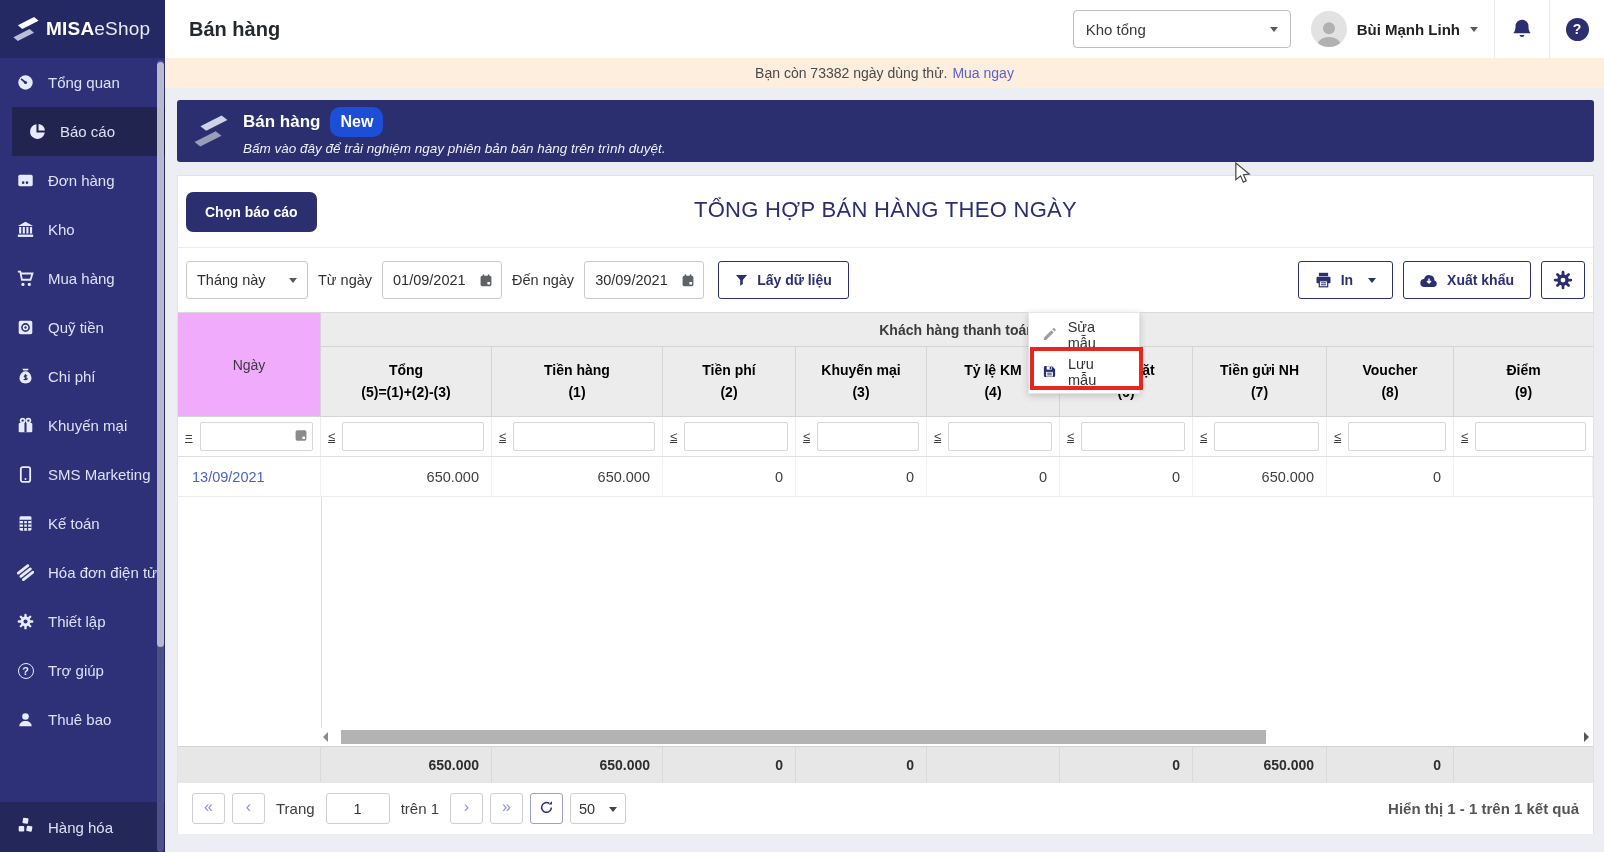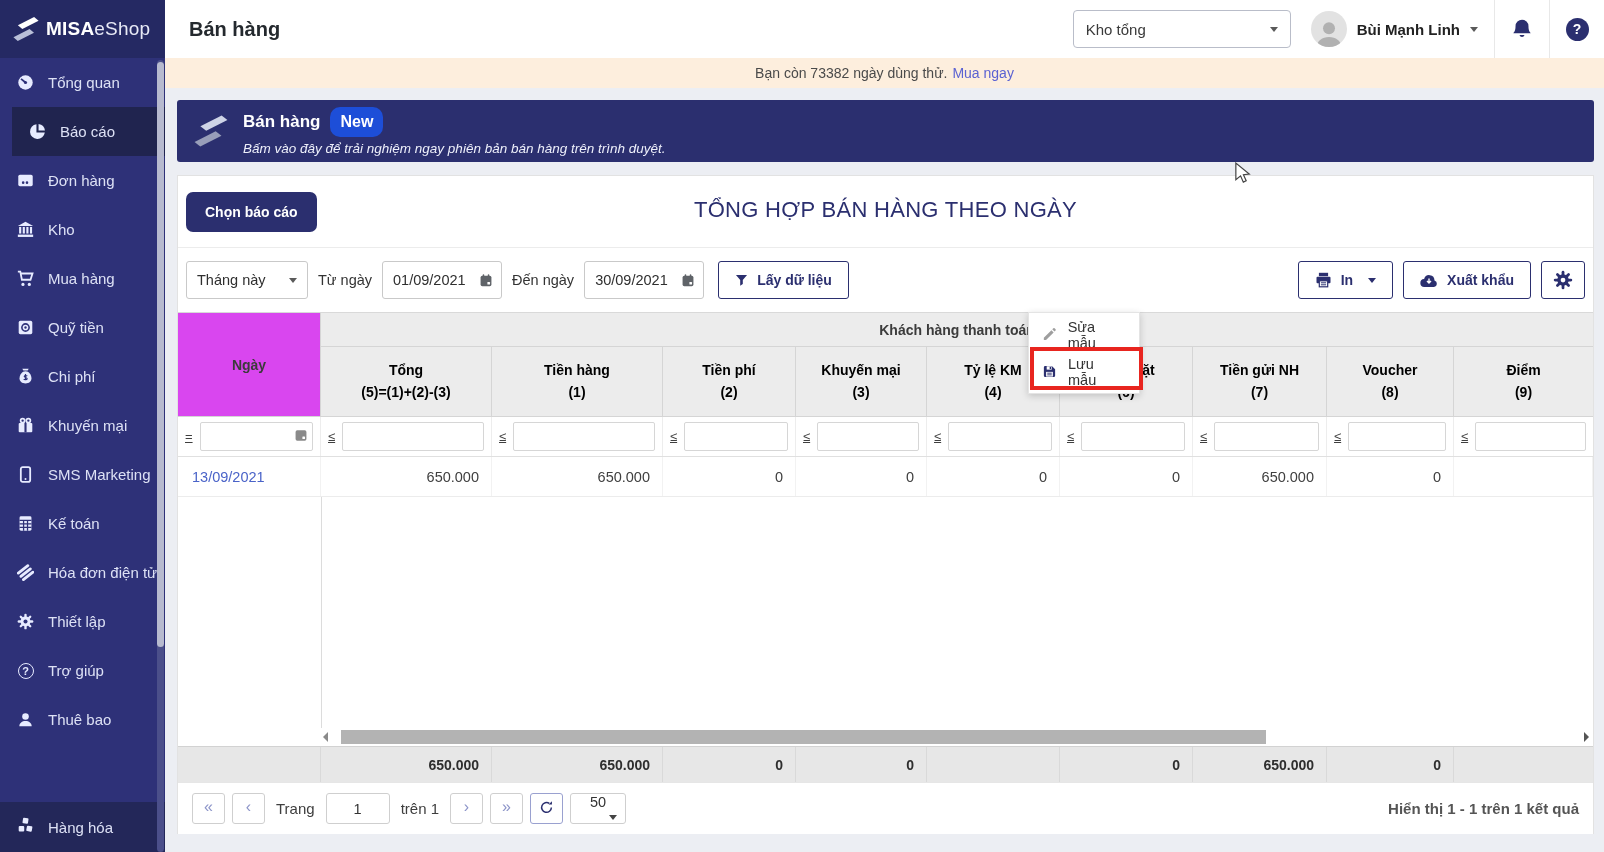--- a/index.html
+++ b/index.html
@@ -63,21 +63,21 @@
   .gear-btn { width: 44px; justify-content: center; padding: 0; }
   .navy-caret { border-top-color: #2b2f6f; margin-left: 6px; }
 
   
   .table { flex: 1; display: flex; flex-direction: column; min-height: 0; border-top: 1px solid #d9d9d9; }
   .c0 { width: 143px; flex-shrink: 0; } .c1 { width: 171px; flex-shrink: 0; } .c2 { width: 171px; flex-shrink: 0; }
   .c3 { width: 133px; flex-shrink: 0; } .c4 { width: 131px; flex-shrink: 0; } .c5 { width: 133px; flex-shrink: 0; }
   .c6 { width: 133px; flex-shrink: 0; } .c7 { width: 134px; flex-shrink: 0; } .c8 { width: 127px; flex-shrink: 0; }
   .c9 { flex: 1; min-width: 0; }
   .t-head { display: flex; flex-shrink: 0; }
-  .t-corner { background: #d946ef; border-right: 1px solid #d5d5d5; border-bottom: 1px solid #d5d5d5; display: flex; align-items: center; justify-content: center; font-weight: 700; font-size: 14px; color: #3b3b3b; }
+  .t-corner { background: #f0abfc; border-right: 1px solid #d5d5d5; border-bottom: 1px solid #d5d5d5; display: flex; align-items: center; justify-content: center; font-weight: 400; font-size: 14px; color: #3b3b3b; }
   .t-right { flex: 1; min-width: 0; display: flex; flex-direction: column; }
   .t-groups { display: flex; height: 34px; background: #ececec; }
   .t-group { display: flex; align-items: center; justify-content: center; font-weight: 700; font-size: 14px; color: #3b3b3b; border-right: 1px solid #d5d5d5; border-bottom: 1px solid #d5d5d5; }
   .g1 { width: 739px; flex-shrink: 0; } .g2 { flex: 1; border-right: none; }
   .t-cols { display: flex; height: 70px; background: #ececec; }
   .t-col { border-right: 1px solid #d5d5d5; border-bottom: 1px solid #d5d5d5; display: flex; flex-direction: column; align-items: center; justify-content: center; font-weight: 700; font-size: 14px; color: #000000; line-height: 1.55; text-align: center; overflow: hidden; }
   .t-col:last-child { border-right: none; }
   .t-filter { display: flex; height: 40px; border-bottom: 1px solid #e0e0e0; flex-shrink: 0; }
   .f-cell { display: flex; align-items: center; gap: 7px; padding: 0 7px; border-right: 1px solid #ededed; }
   .f-cell:last-child { border-right: none; }
@@ -100,21 +100,21 @@
   .t-totals { display: flex; height: 36px; background: #e7e7e7; border-top: 1px solid #d2d2d2; flex-shrink: 0; }
   .tot-cell { display: flex; align-items: center; justify-content: flex-end; padding: 0 12px; font-size: 14px; font-weight: 700; color: #2e2e2e; border-right: 1px solid #d9d9d9; overflow: hidden; }
   .tot-cell:last-child { border-right: none; }
 
   
   .pager { height: 52px; display: flex; align-items: center; padding: 0 14px; gap: 7px; border-top: 1px solid #e6e6e6; flex-shrink: 0; background: #fff; }
   .pg-btn { width: 33px; height: 31px; border: 1px solid #cfcfcf; border-radius: 3px; background: #fff; color: #8d95c9; font-size: 16px; display: flex; align-items: center; justify-content: center; cursor: pointer; padding-bottom: 3px; }
   .pg-label { font-size: 15px; color: #3e3e3e; margin: 0 4px; }
   .pg-input { width: 64px; height: 31px; border: 1px solid #cfcfcf; border-radius: 3px; text-align: center; font-size: 14.5px; outline: none; font-family: inherit; color: #333; }
   .refresh-btn { border-color: #9aa1d0; }
-  .size-sel { height: 31px; width: 56px; border: 1px solid #cfcfcf; border-radius: 3px; display: flex; align-items: center; padding: 0 8px; font-size: 14.5px; color: #333; cursor: pointer; background: #fff; flex-direction: column; }
+  .size-sel { height: 31px; width: 56px; border: 1px solid #cfcfcf; border-radius: 3px; display: flex; align-items: center; padding: 0 8px; font-size: 14.5px; color: #333; cursor: pointer; background: #fff; }
   .size-sel .caret { margin-left: auto; border-top-color: #444; }
   .pg-summary { margin-left: auto; font-size: 15px; color: #555; font-weight: bold; }
 
   
   .ctx-menu { position: absolute; left: 1028px; top: 312px; width: 112px; background: #fff; border: 1px solid #e4e4e4; box-shadow: 0 2px 7px rgba(0,0,0,.18); z-index: 40; padding: 3px 0; }
   .ctx-item { height: 37px; display: flex; align-items: center; gap: 11px; padding: 0 13px; font-size: 14.5px; color: #333; cursor: pointer; }
   .redbox { position: absolute; left: 1030px; top: 347px; width: 113px; height: 43px; border: 4px solid #e8251f; z-index: 41; pointer-events: none; }
   .cursor { position: absolute; left: 1233px; top: 162px; z-index: 50; pointer-events: none; }
 </style>
 </head>

